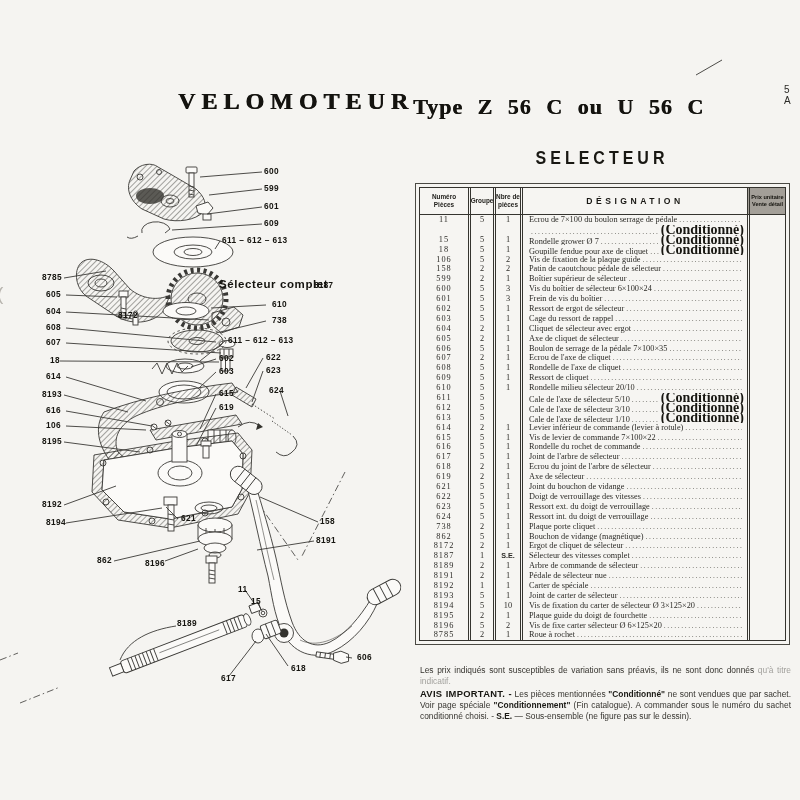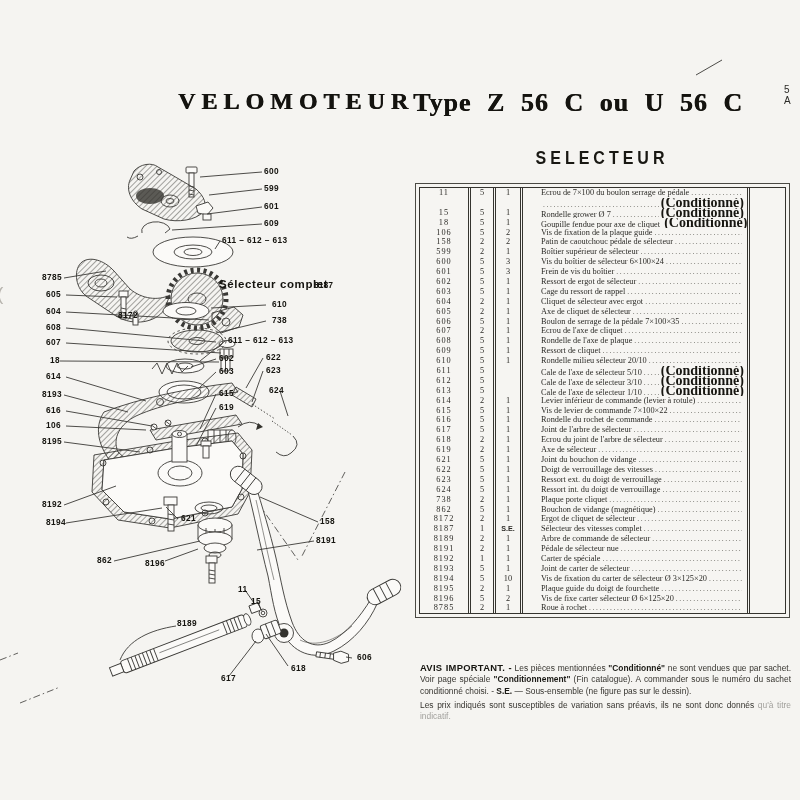--- a/index.html
+++ b/index.html
@@ -11,22 +11,22 @@
   .abs{position:absolute;}
 
   
   #main-title{
     left:178px;top:88px;
     font-family:"Liberation Serif",serif;font-weight:bold;font-size:24px;
     letter-spacing:6px;color:#14130f;
     text-shadow:0.6px 0 0 #14130f;
   }
   #sub-title{
-    left:413px;top:88px;
-    font-family:"Liberation Serif",serif;font-weight:bold;font-size:26px;
+    left:413px;top:94px;
+    font-family:"Liberation Serif",serif;font-weight:bold;font-size:22px;
     letter-spacing:1px;word-spacing:8px;color:#14130f;
     text-shadow:0.4px 0 0 #14130f;
   }
   #page-number{
     left:748px;top:84px;font-size:10px;letter-spacing:3px;color:#2b2a26;padding-left:36px;
   }
   #section-title{
     left:419px;top:149px;width:366px;text-align:center;
     font-weight:bold;font-size:16px;letter-spacing:4px;color:#191813;
     transform:scaleY(1.15);
@@ -48,21 +48,21 @@
   .cb{border-left:3px double #35342f;}
   .hc{display:flex;flex-direction:column;align-items:center;justify-content:center;
       font-size:6.4px;font-weight:bold;line-height:1.25;color:#23221e;text-align:center;}
   .hc-des{font-size:8.6px;letter-spacing:3.5px;color:#1a1915;}
   .hc-prix{background:#a39f98;font-size:5.6px;color:#15140f;line-height:1.3;}
   .brow{height:9.9px;line-height:9.9px;font-family:"Liberation Serif",serif;
         font-size:8.3px;color:#2c2b27;}
   .cnum{text-align:center;letter-spacing:1px;}
   .cg,.cq{text-align:center;}
   .qb{font-weight:bold;font-family:"Liberation Sans",sans-serif;font-size:7.2px;}
-  .cdes{display:flex;align-items:baseline;padding:0 3px 0 18px;}
+  .cdes{display:flex;align-items:baseline;padding:0 3px 0 6px;}
   .dtext{white-space:nowrap;}
   .dots{flex:1;overflow:hidden;white-space:nowrap;letter-spacing:1.6px;
         color:#4a4942;margin:0 2px;font-size:7.5px;}
   .cond{font-weight:bold;white-space:nowrap;font-size:14px;color:#171611;}
 
   
   #avis{
     left:420px;top:662px;width:371px;
     font-size:8.4px;line-height:11.3px;text-align:justify;color:#36342f;
   }
@@ -442,20 +442,40 @@
       <text x="177" y="624" class="plabel">8189</text>
       <text x="221" y="679" class="plabel">617</text>
       <text x="291" y="669" class="plabel">618</text>
       <text x="357" y="658" class="plabel">606</text>
       <text x="219" y="285" class="cap">Sélecteur complet</text>
       <text x="314" y="286" class="capref">8187</text>
     </g>
 </svg>
 
 <div class="abs" id="parts-table">
+  <div class="trow thead">
+    <div class="cell hc">
+      <span>Numéro</span>
+        <span>Pièces</span>
+    </div>
+    <div class="cell cb hc">
+      <span>Groupe</span>
+    </div>
+    <div class="cell cb hc">
+      <span>Nbre de</span>
+        <span>pièces</span>
+    </div>
+    <div class="cell cb hc hc-des">
+      <span>DÉSIGNATION</span>
+    </div>
+    <div class="cell cb hc hc-prix">
+      <span>Prix unitaire</span>
+        <span>Vente détail</span>
+    </div>
+  </div>
   <div id="table-body">
       <div class="trow brow">
         <div class="cell cnum">11</div>
         <div class="cell cb cg">5</div>
         <div class="cell cb cq">1</div>
         <div class="cell cb cdes">
           <span class="dtext">Ecrou de 7×100 du boulon serrage de pédale</span>
           <span class="dots">........................................................................................................................</span>
         </div>
         <div class="cell cb"></div>
@@ -601,21 +621,21 @@
           <span class="dtext">Ecrou de l'axe de cliquet</span>
           <span class="dots">........................................................................................................................</span>
         </div>
         <div class="cell cb"></div>
       </div>
       <div class="trow brow">
         <div class="cell cnum">608</div>
         <div class="cell cb cg">5</div>
         <div class="cell cb cq">1</div>
         <div class="cell cb cdes">
-          <span class="dtext">Rondelle de l'axe de plaque</span>
+          <span class="dtext">Rondelle de l'axe de cliquet</span>
           <span class="dots">........................................................................................................................</span>
         </div>
         <div class="cell cb"></div>
       </div>
       <div class="trow brow">
         <div class="cell cnum">609</div>
         <div class="cell cb cg">5</div>
         <div class="cell cb cq">1</div>
         <div class="cell cb cdes">
           <span class="dtext">Ressort de cliquet</span>
@@ -883,19 +903,19 @@
         <div class="cell cb cdes">
           <span class="dtext">Roue à rochet</span>
           <span class="dots">........................................................................................................................</span>
         </div>
         <div class="cell cb"></div>
       </div>
     </div>
 </div>
 
 <div class="abs" id="avis">
+  <div id="avis-p2">
+    <span>Les prix indiqués sont susceptibles de variation sans préavis, ils ne sont donc donnés </span><span class="fade">qu'à titre indicatif.</span>
+  </div>
   <div>
     <span class="avis-label">AVIS IMPORTANT. -</span><span> Les pièces mentionnées </span><b>"Conditionné"</b><span> ne sont vendues que par sachet. Voir page spéciale </span><b>"Conditionnement"</b><span> (Fin catalogue). A commander sous le numéro du sachet conditionné choisi. - </span><b>S.E.</b><span> — Sous-ensemble (ne figure pas sur le dessin).</span>
   </div>
-  <div id="avis-p2">
-    <span>Les prix indiqués sont susceptibles de variation sans préavis, ils ne sont donc donnés </span><span class="fade">qu'à titre indicatif.</span>
-  </div>
 </div>
 
 </body></html>

